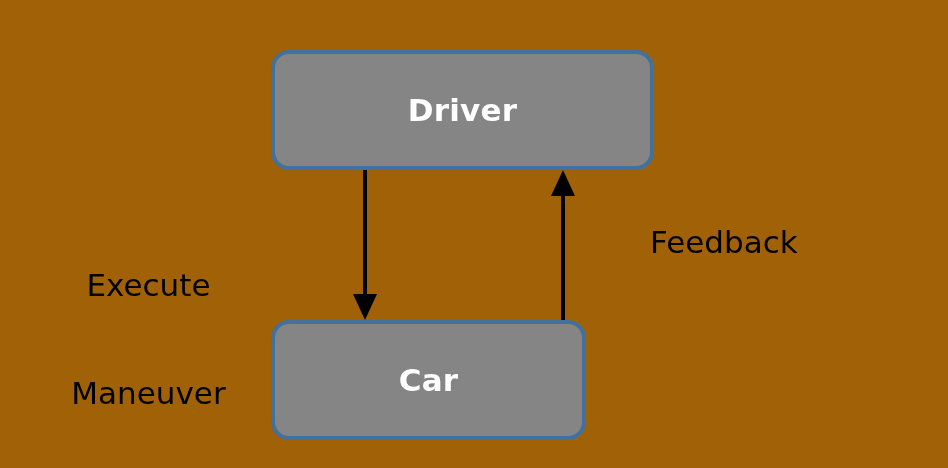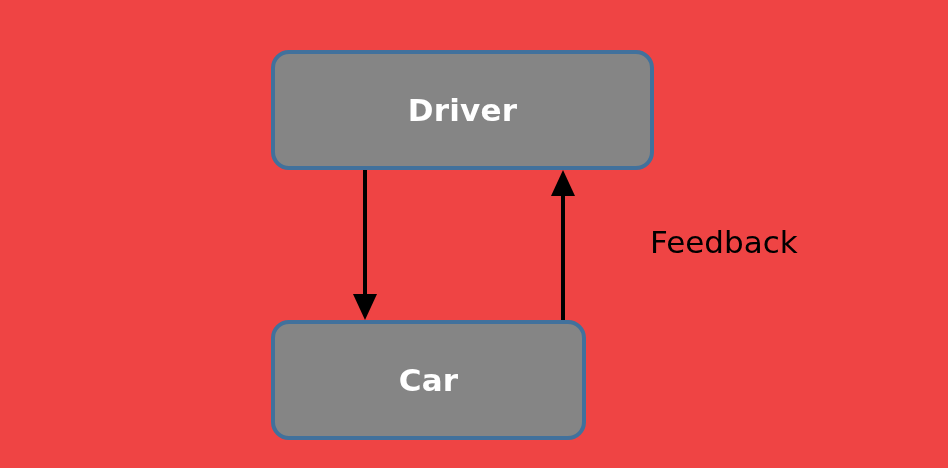--- a/index.html
+++ b/index.html
@@ -7,21 +7,21 @@
     padding: 0;
     background: #ffffff;
   }
   body {
     font-family: "DejaVu Sans", sans-serif;
   }
   #canvas {
     position: relative;
     width: 948px;
     height: 468px;
-    background: #ef4444;
+    background: #a16207;
     overflow: hidden;
   }
 
   
   .node {
     position: absolute;
     box-sizing: border-box;
     display: flex;
     align-items: center;
     justify-content: center;
@@ -105,17 +105,19 @@
 
   <div id="node-driver" class="node">
     <span class="node-label">Driver</span>
   </div>
 
   <div id="node-car" class="node">
     <span class="node-label">Car</span>
   </div>
 
   <div id="label-execute-maneuver" class="edge-label">
+    <div>Execute</div>
+    <div>Maneuver</div>
   </div>
 
   <div id="label-feedback" class="edge-label">Feedback</div>
 
 </div>
 
 </body></html>

